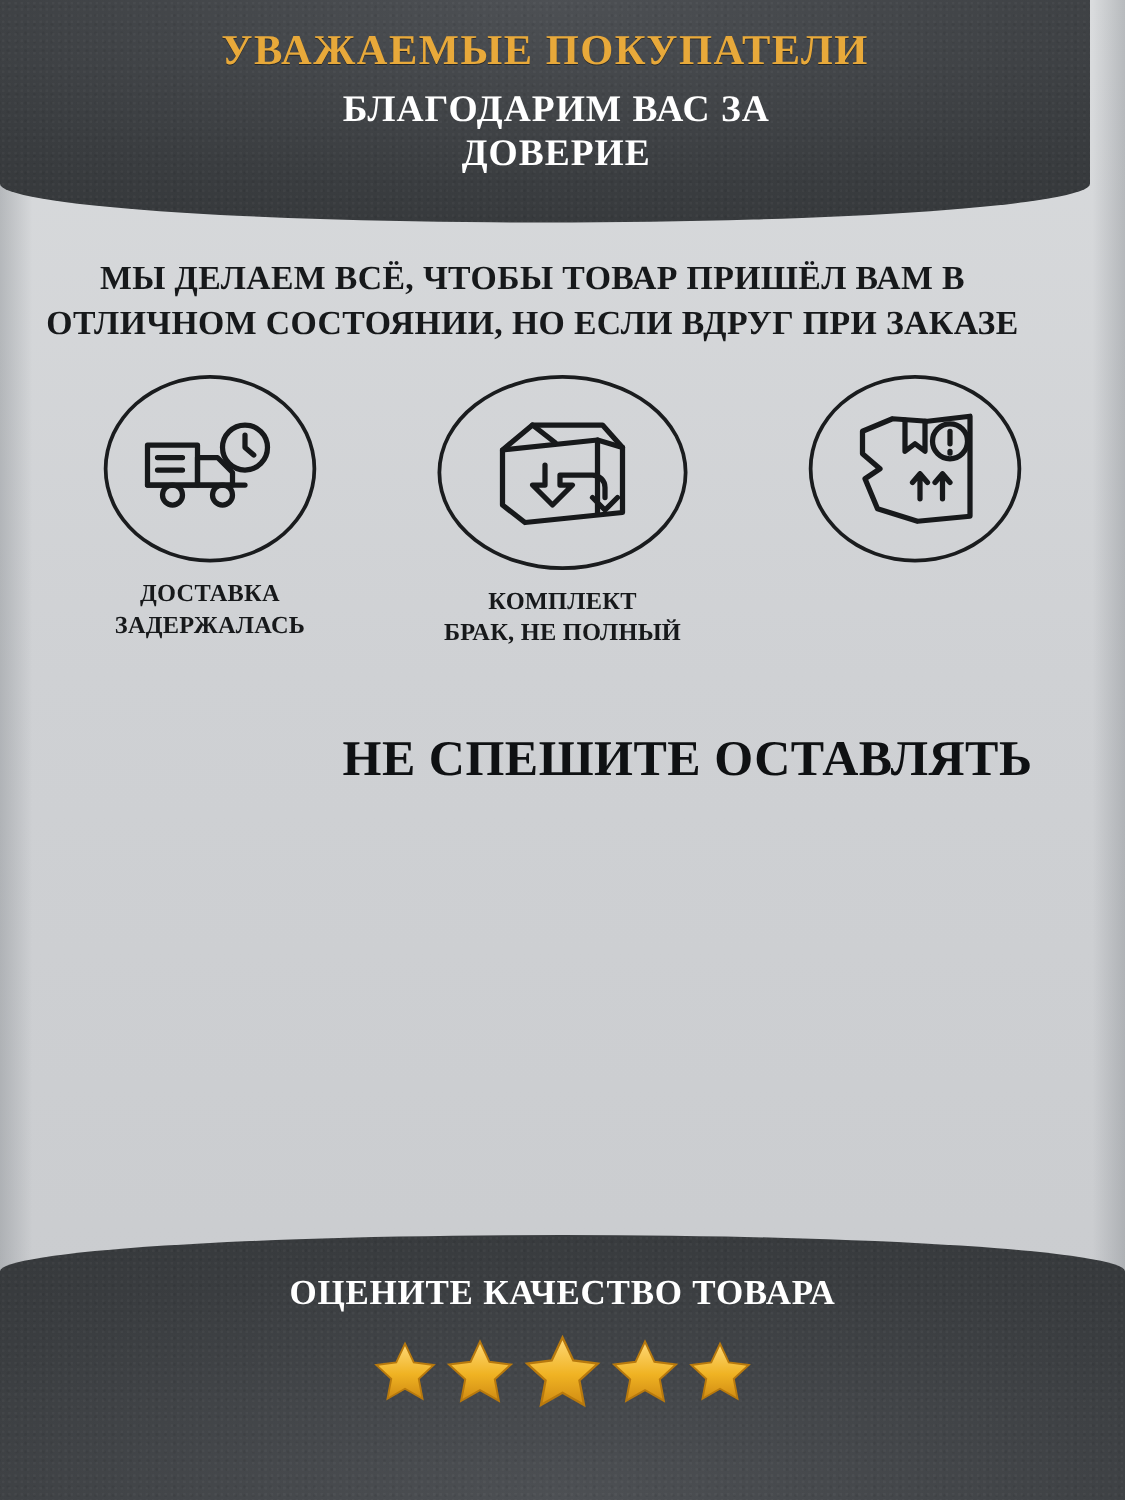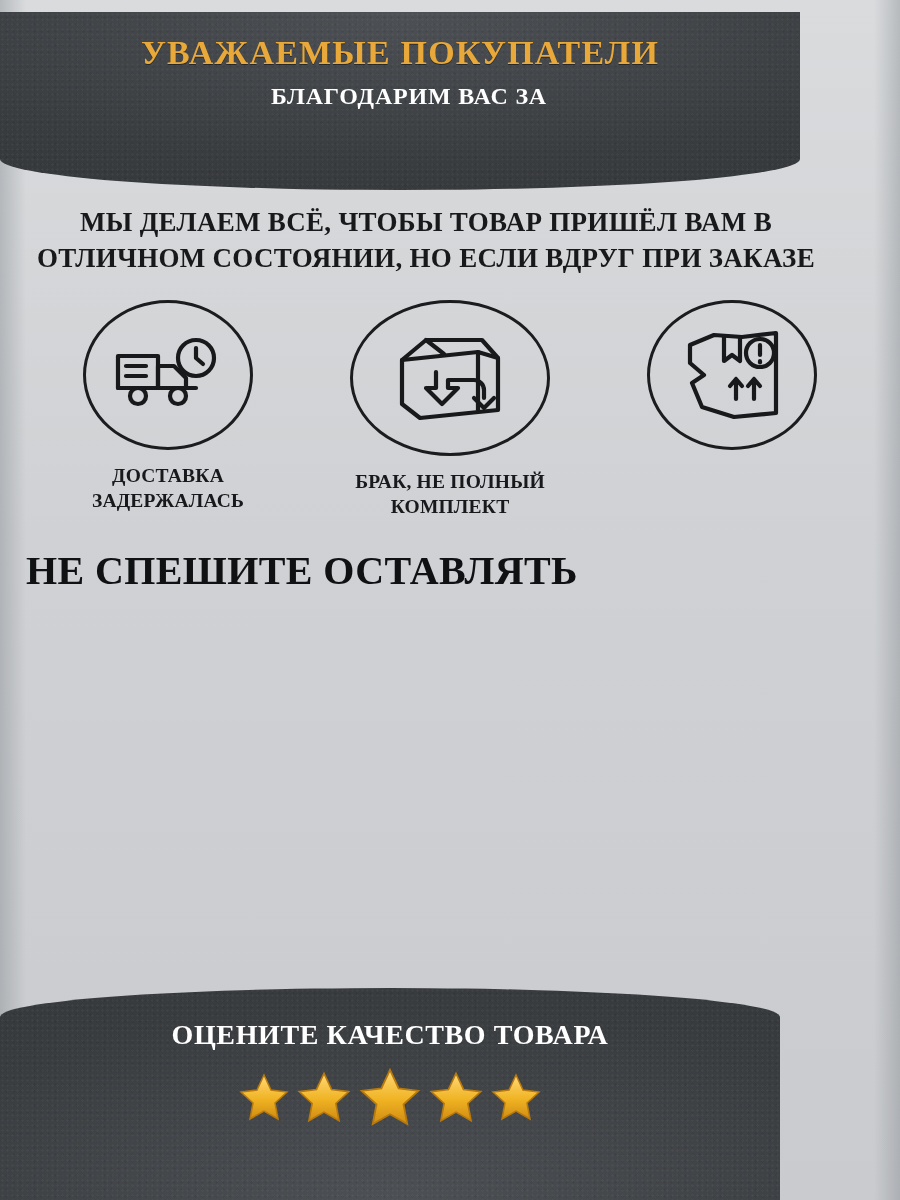--- a/index.html
+++ b/index.html
@@ -33,22 +33,22 @@
     inset: 0;
     background:
       linear-gradient(90deg, rgba(120,125,130,.35) 0px, rgba(120,125,130,0) 26px),
       linear-gradient(270deg, rgba(120,125,130,.35) 0px, rgba(120,125,130,0) 26px);
     pointer-events: none;
   }
 
   
   .top-band {
     position: absolute;
-    top: 12px; left: 0;
-    width: 800px;
+    top: 0; left: 0;
+    width: 872px;
     height: 178px;
     background:
       radial-gradient(120% 150% at 50% 0%, #4d5054 0%, #3a3d40 55%, #303335 100%);
     border-bottom-left-radius: 100% 62px;
     border-bottom-right-radius: 100% 62px;
     overflow: hidden;
   }
   .top-band::after {
     content: "";
     position: absolute;
@@ -70,21 +70,21 @@
     font-size: 34px;
     font-weight: bold;
     letter-spacing: 1.2px;
     color: #e8a93a;
     text-transform: uppercase;
     line-height: 1.12;
     text-shadow: 0 1px 0 rgba(0,0,0,.45);
   }
   .title-white {
     margin-top: 10px;
-    font-size: 24px;
+    font-size: 30px;
     font-weight: bold;
     letter-spacing: .8px;
     color: #ffffff;
     text-transform: uppercase;
     line-height: 1.18;
     padding-left: 18px;
   }
   .title-white .nowrap { display: block; }
 
   
@@ -136,23 +136,23 @@
     font-size: 19.5px;
     font-weight: bold;
     line-height: 1.24;
     color: #17191b;
     text-transform: uppercase;
     letter-spacing: .2px;
   }
 
   
   .headline {
-    margin: 28px auto 0;
+    margin: 64px auto 0;
     width: 800px;
-    text-align: left;
+    text-align: right;
     font-size: 40px;
     font-weight: bold;
     line-height: 1.22;
     color: #0f1113;
     text-transform: uppercase;
     letter-spacing: .4px;
   }
 
   .subtext {
     margin: 26px auto 0;
@@ -163,21 +163,21 @@
     line-height: 1.34;
     color: #17191b;
     text-transform: uppercase;
     letter-spacing: .2px;
   }
 
   
   .bottom-band {
     position: absolute;
     left: 0; bottom: 0;
-    width: 780px;
+    width: 900px;
     height: 212px;
     background:
       radial-gradient(120% 160% at 50% 100%, #4d5054 0%, #3a3d40 55%, #303335 100%);
     border-top-left-radius: 100% 58px;
     border-top-right-radius: 100% 58px;
     overflow: hidden;
   }
   .bottom-band::after {
     content: "";
     position: absolute;
@@ -217,20 +217,21 @@
 </head>
 <body>
 
 <div class="page">
 
   <div class="top-band">
     <div class="top-band-inner">
       <div class="title-gold">УВАЖАЕМЫЕ ПОКУПАТЕЛИ</div>
       <div class="title-white">
         <span class="nowrap">БЛАГОДАРИМ ВАС ЗА</span>
+        <span class="nowrap">ДОВЕРИЕ</span>
       </div>
     </div>
   </div>
 
   <div class="content">
 
     <div class="lead">МЫ ДЕЛАЕМ ВСЁ, ЧТОБЫ ТОВАР ПРИШЁЛ ВАМ В ОТЛИЧНОМ СОСТОЯНИИ, НО ЕСЛИ ВДРУГ ПРИ ЗАКАЗЕ</div>
 
     <div class="icon-row">
 
@@ -270,22 +271,22 @@
               <path d="M16 34 L92 26 L112 32"></path>
               <path d="M92 26 L92 84"></path>
               <path d="M40 14 L58 28"></path>
 
               <path d="M50 46 v16 h-10 l16 16 16 -16 h-10 v-8 h26 a10 10 0 0 1 10 10 v8"></path>
               <path d="M88 72 l10 10 10 -10"></path>
             </svg>
           </span>
         </div>
         <div class="icon-caption">
+          <div>КОМПЛЕКТ</div>
           <div>БРАК, НЕ ПОЛНЫЙ</div>
-          <div>КОМПЛЕКТ</div>
         </div>
       </div>
 
       <div class="icon-col">
         <div class="icon-circle">
           <span>
             <svg width="104" height="96" viewBox="0 0 104 96" fill="none" stroke="#17191b" stroke-width="4.2" stroke-linecap="round" stroke-linejoin="round">
 
               <path d="M10 18 L34 8 L62 10 L96 6 L96 86 L54 90 L22 80 L12 56 L24 48 L10 36 Z"></path>
 

